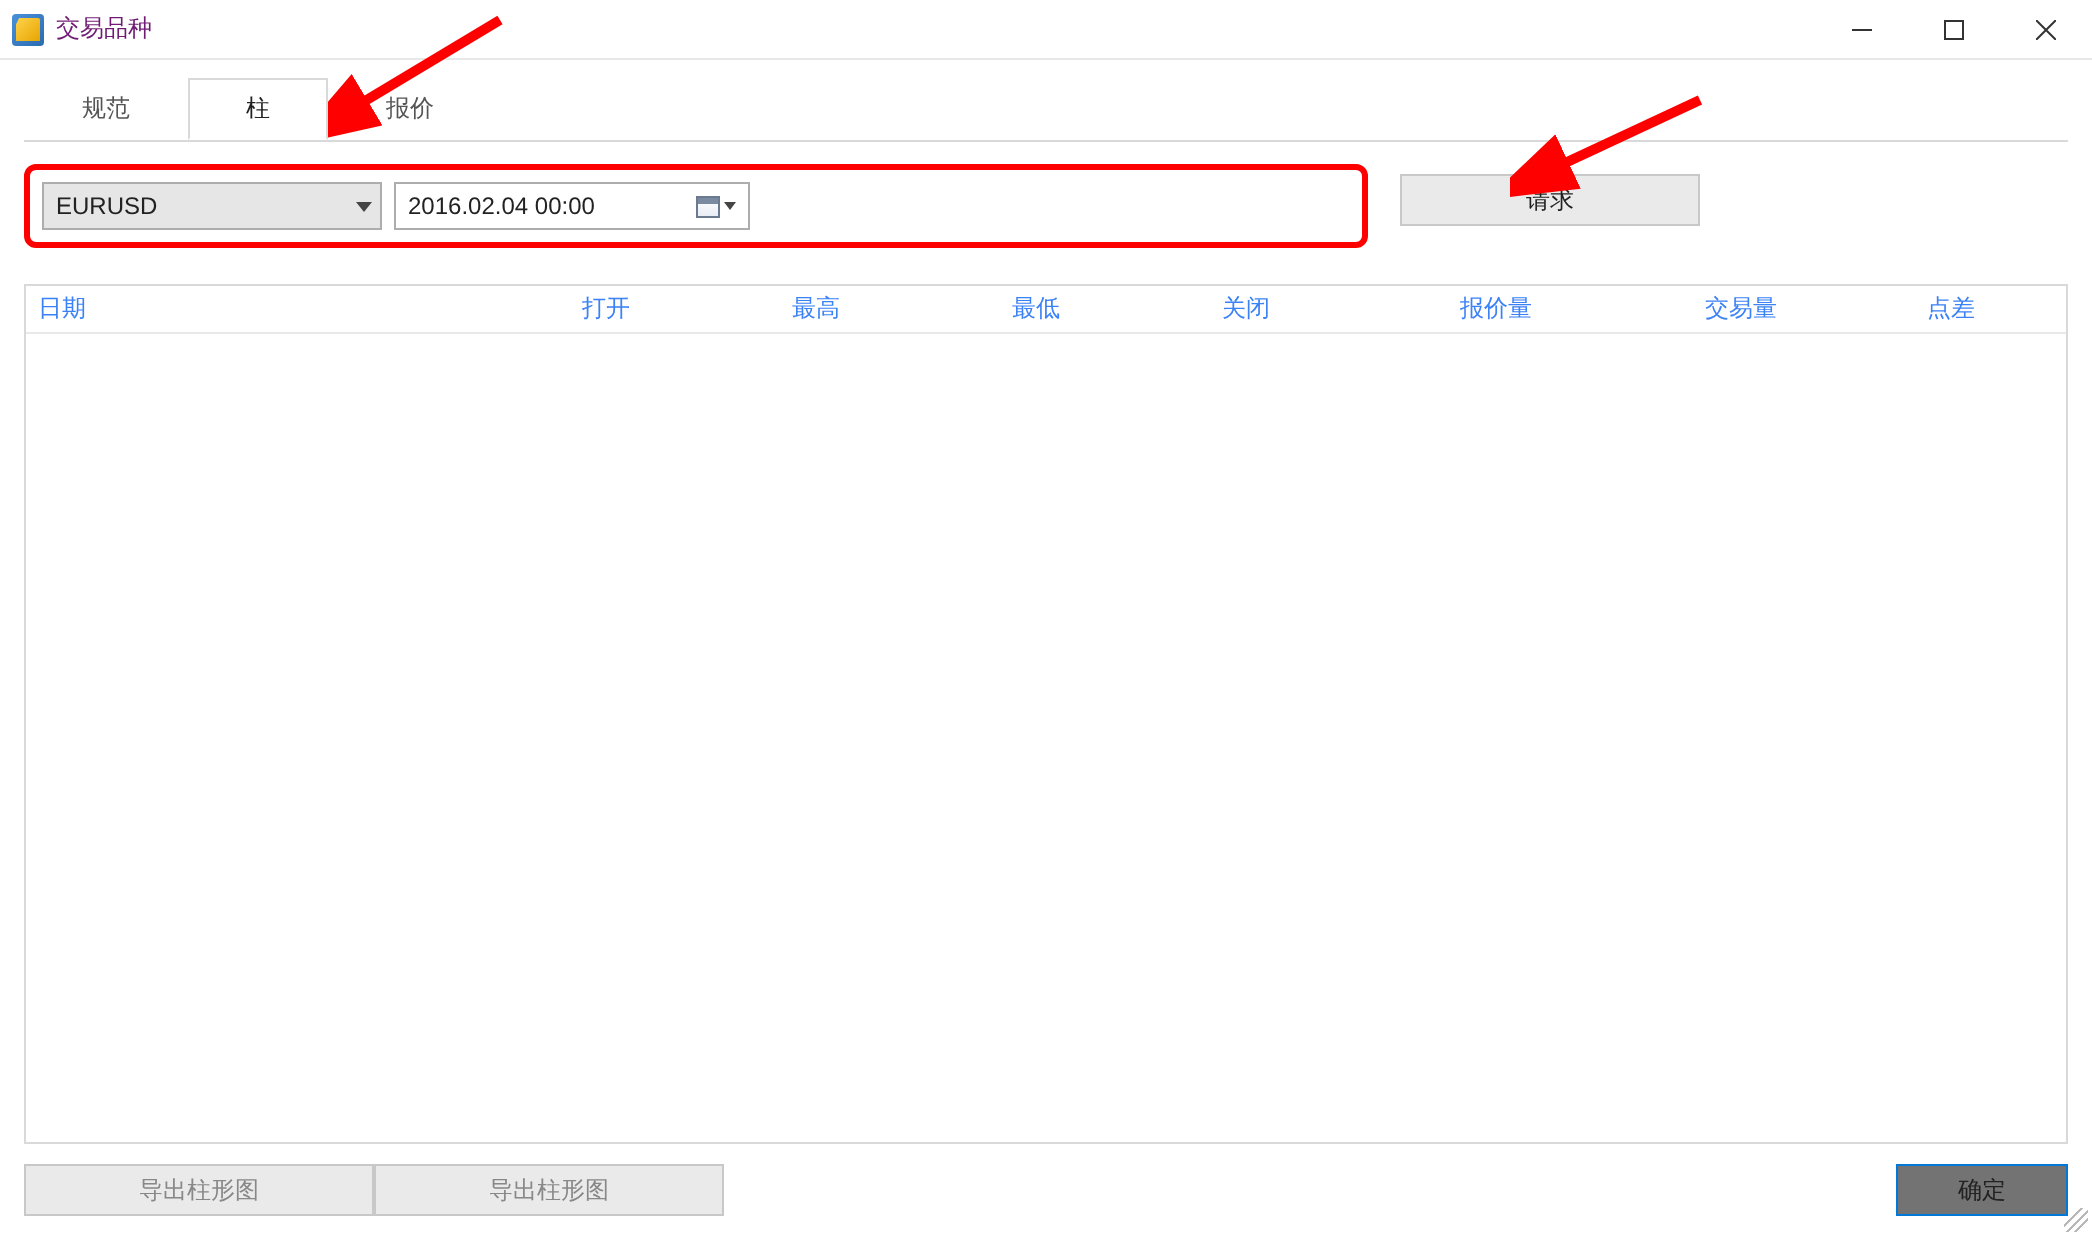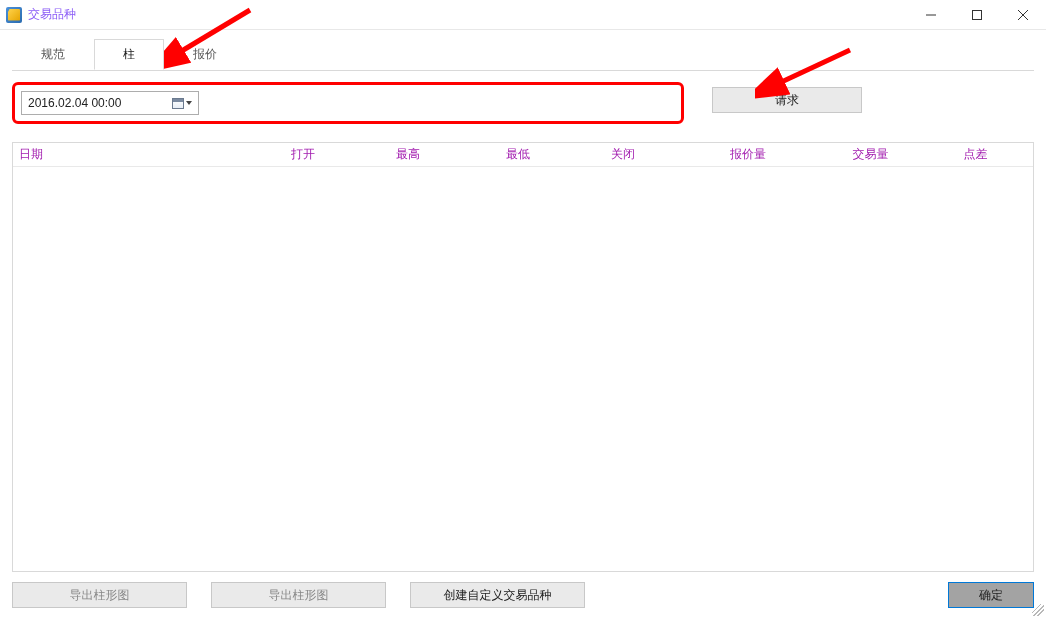--- a/index.html
+++ b/index.html
@@ -27,21 +27,21 @@
       border-radius: 2px;
       margin-right: 6px;
       position: relative;
     }
     .titlebar .app-icon::after{
       content:""; position:absolute; inset:2px;
       background: linear-gradient(135deg,#ffd24a,#e6a400);
       clip-path: polygon(15% 0,100% 0,100% 100%,0 100%,0 30%);
       border-radius:1px;
     }
-    .titlebar .title { flex: 0 0 auto; color: #8b5cf6; }
+    .titlebar .title { flex: 0 0 auto; color: #701a75; }
     .titlebar .spacer { flex: 1; }
     .winbtn {
       width: 46px; height: 30px;
       display: flex; align-items: center; justify-content: center;
       color: #333;
     }
     .winbtn svg { width: 10px; height: 10px; }
 
     .content {
       padding: 8px 12px 10px 12px;
@@ -117,21 +117,21 @@
     }
     .cal-icon::before{
       content:""; position:absolute; left:0; right:0; top:0; height:3px;
       background:#7a8aa0;
     }
     .symbol-combo { width: 170px; }
     .tf-combo { width: 110px; }
     .date-combo { width: 178px; }
 
     .request-btn {
-      margin-left: 28px;
+      margin-left: 16px;
       height: 26px;
       width: 150px;
       border: 1px solid #c8c8c8;
       background: #eaeaea;
       display: flex; align-items: center; justify-content: center;
       color: #222;
     }
     .request-row { display:flex; align-items:center; margin-top:6px;}
 
     
@@ -139,51 +139,51 @@
       flex: 1;
       border: 1px solid #d9d9d9;
       margin-top: 18px;
       background: #fff;
       overflow: hidden;
     }
     .thead {
       display: flex;
       height: 24px;
       align-items: center;
-      color: #a21caf;
+      color: #3b82f6;
       border-bottom: 1px solid #e9e9e9;
     }
     .th {
       padding: 0 6px;
       white-space: nowrap;
     }
     .th.left { text-align: left; }
     .th.right { text-align: center; }
 
     
     .footer {
       display: flex;
-      gap: 24px;
+      gap: 0;
       padding-top: 10px;
       align-items: center;
     }
     .fbtn {
       height: 26px;
       border: 1px solid #c8c8c8;
       background: #eaeaea;
       color: #888;
       display: flex; align-items: center; justify-content: center;
       width: 175px;
     }
     .fbtn.enabled { color: #222; }
     .fbtn.ok {
       width: 86px;
       margin-left: auto;
       border: 1px solid #0078d7;
-      background: #a3a3a3;
+      background: #737373;
       color: #222;
     }
 
     
     .arrow {
       position: absolute;
       pointer-events: none;
     }
     .resize-grip{
       position:absolute; right:2px; bottom:2px;
@@ -221,20 +221,24 @@
 <div class="content">
 
   <div class="tabs">
     <div class="tab inactive">规范</div>
     <div class="tab active">柱</div>
     <div class="tab inactive">报价</div>
   </div>
 
   <div class="request-row">
     <div class="filter-wrap">
+      <div class="combo symbol-combo">
+        <span>EURUSD</span>
+        <span class="caret"></span>
+      </div>
       <div class="dateinput date-combo">
         <span>2016.02.04 00:00</span>
         <span class="cal-btn">
           <span class="cal-icon"></span>
           <span class="caret2" style="width:0;height:0;border-left:3px solid transparent;border-right:3px solid transparent;border-top:4px solid #444;"></span>
         </span>
       </div>
     </div>
     <div class="request-btn">请求</div>
   </div>
@@ -249,21 +253,20 @@
       <div class="th right" style="width:150px">报价量</div>
       <div class="th right" style="width:95px">交易量</div>
       <div class="th right" style="flex:1">点差</div>
     </div>
 
   </div>
 
   <div class="footer">
     <div class="fbtn">导出柱形图</div>
     <div class="fbtn">导出柱形图</div>
-    <div class="fbtn enabled">创建自定义交易品种</div>
     <div class="fbtn ok">确定</div>
   </div>
 </div>
 
 <svg class="arrow" style="left:155px; top:0px;" width="100" height="70" viewBox="0 0 100 70">
   <defs>
       <marker id="ah1" markerWidth="10" markerHeight="10" refX="2" refY="3" orient="auto">
     <path d="M0,0 L0,6 L9,3 z" fill="#f00"></path>
       </marker>
     </defs>

